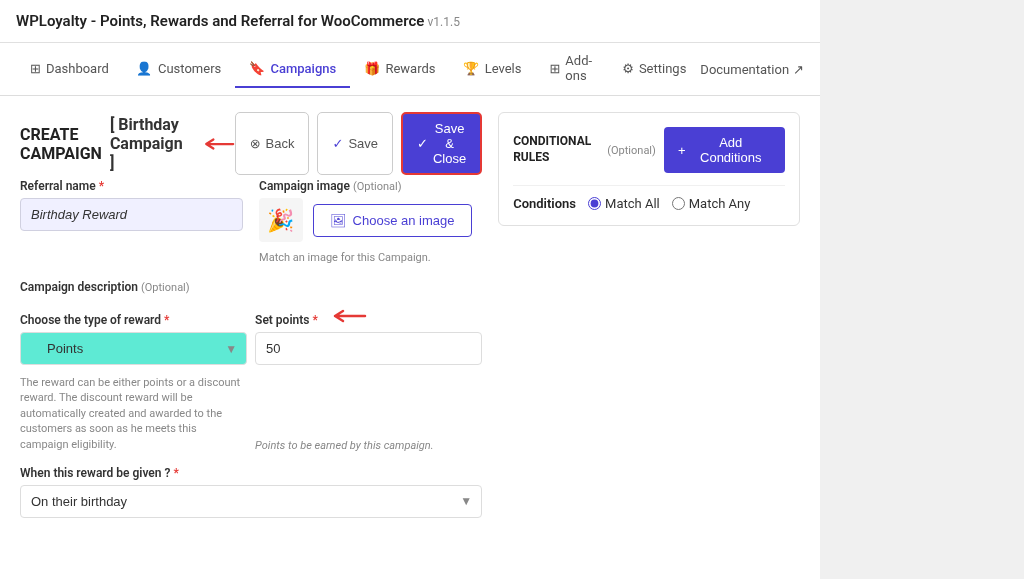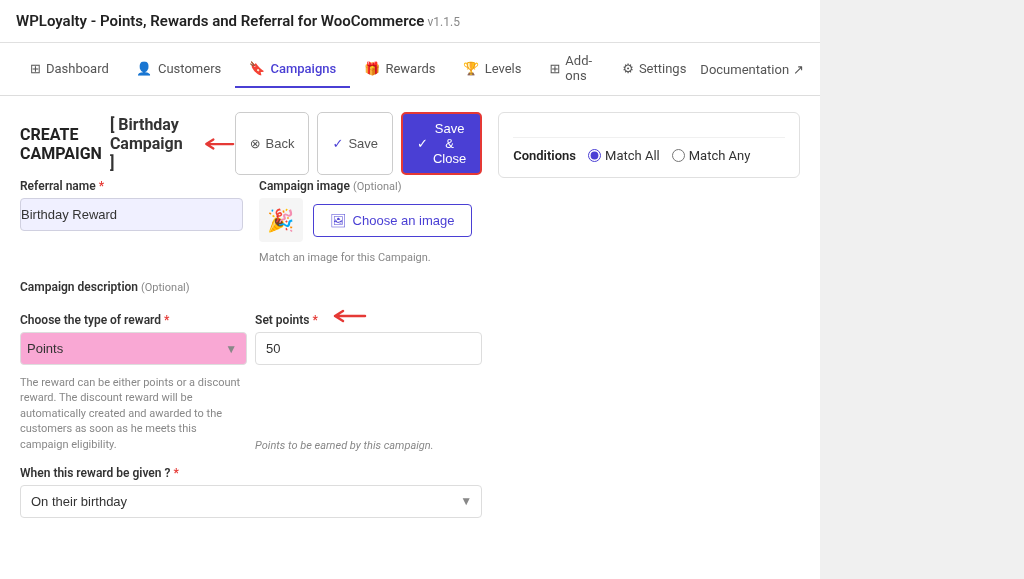--- a/index.html
+++ b/index.html
@@ -35,35 +35,35 @@
     .btn-primary { background: #4a3fd4; color: #fff; border: 2px solid #e53935; }
     .btn-outline { border: 1px solid #ccc; }
 
     
     .form-grid { display: grid; grid-template-columns: 1fr 1fr; gap: 16px; margin-bottom: 16px; }
     .form-group { display: flex; flex-direction: column; gap: 5px; }
     .form-label { font-size: 12px; font-weight: 600; color: #333; }
     .form-label .optional { font-weight: 400; color: #888; font-size: 11px; }
     .form-label .required { color: #e53935; }
 
-    .form-input { border: 1px solid #d0d0e0; border-radius: 4px; padding: 8px 0; font-size: 13px; color: #333; background: #f0f0ff; outline: none; }
+    .form-input { border: 1px solid #d0d0e0; border-radius: 4px; padding: 8px 10px; font-size: 13px; color: #333; background: #f0f0ff; outline: none; font-style: italic; }
 
     
     .image-upload-area { display: flex; align-items: center; gap: 10px; }
     .image-preview { width: 44px; height: 44px; background: #f5f5f5; border-radius: 4px; display: flex; align-items: center; justify-content: center; font-size: 22px; }
     .btn-choose-image { display: flex; align-items: center; gap: 6px; padding: 8px 16px; border: 1px solid #4a3fd4; border-radius: 4px; color: #4a3fd4; background: #fff; font-size: 13px; cursor: pointer; font-weight: 500; }
     .upload-hint { font-size: 11px; color: #888; margin-top: 4px; }
 
     
     .form-textarea { border: 1px solid #ddd; border-radius: 4px; padding: 8px 10px; font-size: 13px; color: #333; resize: vertical; min-height: 80px; outline: none; width: 100%; }
 
     
     .reward-points-grid { display: grid; grid-template-columns: 1fr 1fr; gap: 8px; margin-bottom: 6px; align-items: end; }
     .form-select-wrapper { position: relative; }
-    .form-select { border: 1px solid #ddd; border-radius: 4px; padding: 8px 32px 8px 6px; font-size: 13px; color: #333; background: #f9a8d4; appearance: none; outline: none; width: 100%; cursor: pointer; }
+    .form-select { border: 1px solid #ddd; border-radius: 4px; padding: 8px 32px 8px 26px; font-size: 13px; color: #333; background: #5eead4; appearance: none; outline: none; width: 100%; cursor: pointer; }
     .select-arrow { position: absolute; right: 10px; top: 50%; transform: translateY(-50%); pointer-events: none; color: #888; font-size: 12px; }
     .form-number-input { border: 1px solid #ddd; border-radius: 4px; padding: 8px 10px; font-size: 13px; color: #333; outline: none; width: 100%; }
 
     .helper-text { font-size: 11px; color: #888; line-height: 1.4; margin-top: 4px; }
     .points-hint { font-size: 11px; color: #888; margin-top: 4px; font-style: italic; }
 
     
     .when-reward-section { margin-top: 14px; }
     .form-select-full { border: 1px solid #ddd; border-radius: 4px; padding: 8px 32px 8px 10px; font-size: 13px; color: #333; background: #fff; appearance: none; outline: none; width: 100%; cursor: pointer; }
 
@@ -244,20 +244,32 @@
             <option>On signup</option>
             <option>On purchase</option>
           </select>
           <span class="select-arrow">▼</span>
         </div>
       </div>
     </div>
 
     <div class="right-panel">
       <div class="conditional-panel">
+        <div class="cond-header">
+          <div style="display:flex;align-items:center;gap:8px;">
+            <div class="cond-title">
+              CONDITIONAL<br>RULES
+            </div>
+            <span class="cond-optional">(Optional)</span>
+          </div>
+          <button class="btn-add-conditions">
+            <span>+</span>
+            <span>Add Conditions</span>
+          </button>
+        </div>
         <div class="section-divider"></div>
         <div class="conditions-row">
           <span class="conditions-label">Conditions</span>
           <div class="radio-group">
             <label class="radio-item">
               <input class="radio-input" type="radio" name="match" checked="" style="">
               <span>Match All</span>
             </label>
             <label class="radio-item">
               <input class="radio-input" type="radio" name="match" style="">

